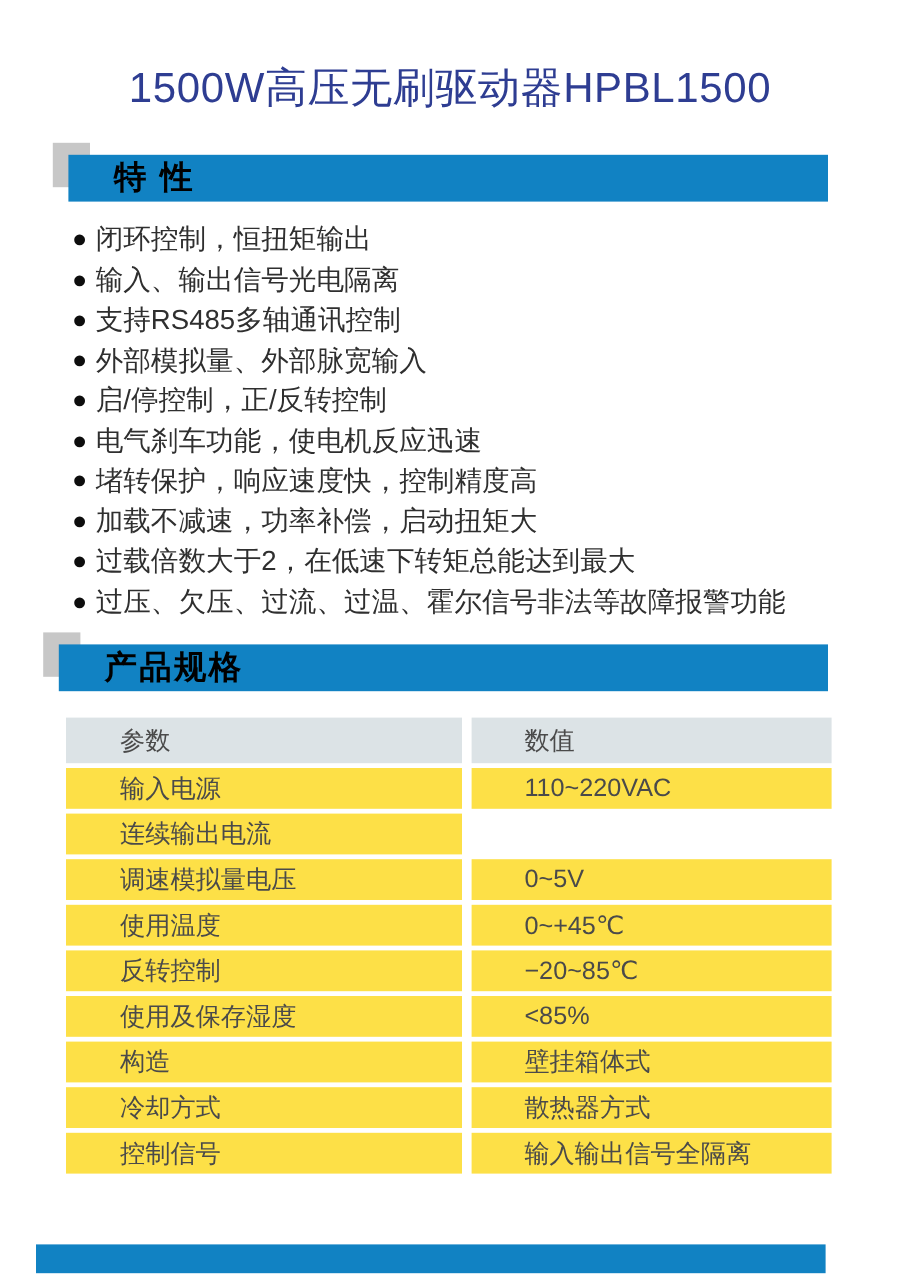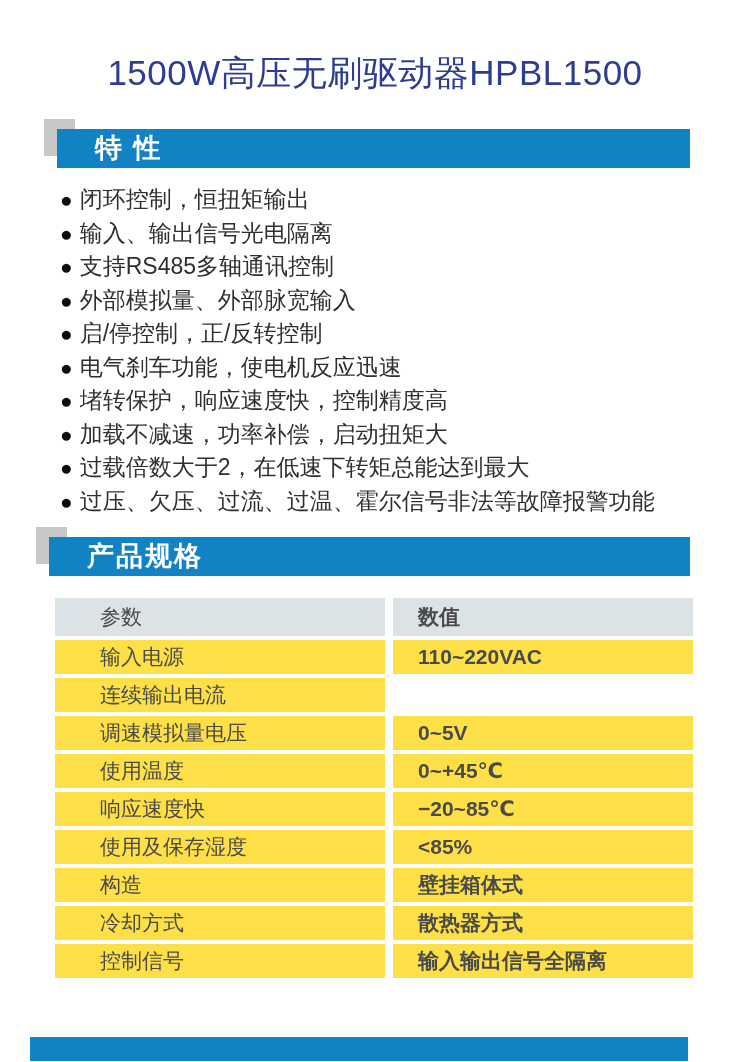--- a/index.html
+++ b/index.html
@@ -14,42 +14,42 @@
   .section-header { position:absolute; }
   .gray-square {
     position:absolute; left:-13px; top:-10px; width:31px; height:37px;
     background:#c7c7c7; z-index:0;
   }
   .blue-bar {
     position:relative; z-index:1; background:#1182c3; height:39px;
     display:flex; align-items:center;
   }
   .bar-label {
-    color:#ffffff; font-weight:bold; font-size:27px; padding-left:38px;
+    color:#000000; font-weight:bold; font-size:27px; padding-left:38px;
     letter-spacing:2px; line-height:39px;
   }
   .features-header { left:57px; top:129px; width:633px; }
   .specs-header   { left:49px; top:537px; width:641px; }
   .features-list {
     position:absolute; left:60px; top:183px; width:650px;
     list-style:none; margin:0; padding:0;
   }
   .features-list li {
     display:flex; align-items:center; height:33.5px;
     font-size:23px; color:#2f2f2f; white-space:nowrap;
   }
   .bullet { color:#0d0d0d; font-size:21px; margin-right:7px; line-height:1; }
   .spec-table { position:absolute; left:55px; top:598px; width:638px; }
   .spec-row { display:flex; height:34px; margin-bottom:4px; }
   .cell {
     display:flex; align-items:center; font-size:21px; color:#4a4a4a;
     background:#fde047; white-space:nowrap;
   }
   .cell.param { width:330px; margin-right:8px; padding-left:45px; box-sizing:border-box; }
-  .cell.value { width:300px; padding-left:25px; box-sizing:border-box;font-weight:bold; }
+  .cell.value { width:300px; padding-left:44px; box-sizing:border-box; }
   .spec-row.head { height:38px; }
   .spec-row.head .cell { background:#dce3e6; }
   .footer-bar {
     position:absolute; left:30px; top:1037px; width:658px; height:24px;
     background:#1182c3;
   }
 </style>
 </head>
 <body>
 
@@ -128,21 +128,21 @@
     </div>
     <div class="spec-row">
       <div class="cell param">调速模拟量电压</div>
       <div class="cell value">0~5V</div>
     </div>
     <div class="spec-row">
       <div class="cell param">使用温度</div>
       <div class="cell value">0~+45℃</div>
     </div>
     <div class="spec-row">
-      <div class="cell param">响应速度快</div>
+      <div class="cell param">反转控制</div>
       <div class="cell value">−20~85℃</div>
     </div>
     <div class="spec-row">
       <div class="cell param">使用及保存湿度</div>
       <div class="cell value">&lt;85%</div>
     </div>
     <div class="spec-row">
       <div class="cell param">构造</div>
       <div class="cell value">壁挂箱体式</div>
     </div>

